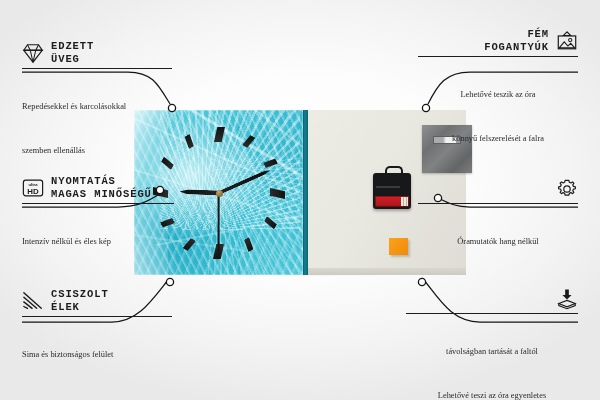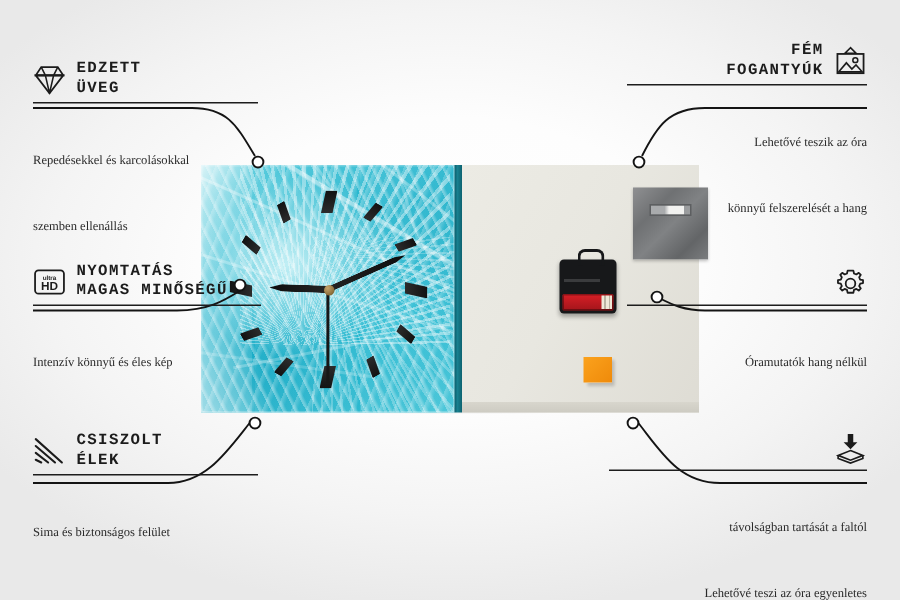--- a/index.html
+++ b/index.html
@@ -139,21 +139,21 @@
   .co-rule{height:1.4px;background:#1d1d1d;margin:3px 0 3px;}
   .co-sub{
     font-family:"Liberation Serif",serif;font-size:8.4px;line-height:10.4px;
     color:#2a2a2a;white-space:nowrap;margin-top:33px;
   }
   .left .co-head{justify-content:flex-start;}
   .left .co-title{text-align:left;}
   .left .co-sub{text-align:left;}
   .right .co-head{justify-content:flex-end;}
   .right .co-title{text-align:right;}
-  .right .co-sub{text-align:right;}
+  .right .co-sub{text-align:center;}
   .ico{width:22px;height:22px;flex:0 0 22px;display:block;}
   .lines{position:absolute;left:0;top:0;width:600px;height:400px;pointer-events:none;}
 </style>
 </head>
 <body>
 
 <div id="root">
 
   <div class="prod-shadow"></div>
 
@@ -278,21 +278,21 @@
         <rect x="1.5" y="3.5" width="21" height="17" rx="2.5" fill="none" stroke="#1b1b1b" stroke-width="1.3"></rect>
         <text x="12" y="10.3" text-anchor="middle" font-family="Liberation Sans, sans-serif" font-size="4.6" font-weight="700" fill="#1b1b1b">ultra</text>
         <text x="12" y="18" text-anchor="middle" font-family="Liberation Sans, sans-serif" font-size="8.6" font-weight="700" fill="#1b1b1b">HD</text>
       </svg>
       <div>
         <div class="co-title">NYOMTATÁS</div>
         <div class="co-title">MAGAS MINŐSÉGŰ</div>
       </div>
     </div>
     <div class="co-rule"></div>
-    <div class="co-sub">Intenzív könnyű és éles kép</div>
+    <div class="co-sub">Intenzív nélkül és éles kép</div>
   </div>
 
   <div class="callout left" style="left:22px;top:288px;width:150px;">
     <div class="co-head">
       <svg class="ico" viewBox="0 0 24 24">
         <g stroke="#1b1b1b" stroke-width="1.5" stroke-linecap="round">
           <line x1="2" y1="3" x2="21" y2="20"></line>
           <line x1="2" y1="8" x2="16" y2="20"></line>
           <line x1="2" y1="13" x2="11" y2="20"></line>
           <line x1="2" y1="18" x2="6" y2="20"></line>
@@ -315,21 +315,21 @@
       </div>
       <svg class="ico" viewBox="0 0 24 24">
         <path d="M12,2 L8,6 H16 Z" fill="none" stroke="#1b1b1b" stroke-width="1.2"></path>
         <rect x="2.5" y="6.5" width="19" height="14" fill="none" stroke="#1b1b1b" stroke-width="1.3"></rect>
         <circle cx="15.5" cy="11" r="1.8" fill="none" stroke="#1b1b1b" stroke-width="1.1"></circle>
         <path d="M3.5,19.5 L9,13 L13,17.5 L16,14.5 L20.5,19.5 Z" fill="none" stroke="#1b1b1b" stroke-width="1.2"></path>
       </svg>
     </div>
     <div class="co-rule"></div>
     <div class="co-sub">Lehetővé teszik az óra</div>
-    <div class="co-sub">könnyű felszerelését a hang</div>
+    <div class="co-sub">könnyű felszerelését a falra</div>
   </div>
 
   <div class="callout right" style="right:22px;top:178px;width:160px;">
     <div class="co-head">
       <div>
       </div>
       <svg class="ico" viewBox="0 0 24 24">
         <path d="M12,2.6 l2.1,0 0.45,2.1 1.7,0.72 1.75,-1.2 1.5,1.5 -1.2,1.75 0.72,1.7 2.1,0.45 0,2.1 -2.1,0.45 -0.72,1.7 1.2,1.75 -1.5,1.5 -1.75,-1.2 -1.7,0.72 -0.45,2.1 -2.1,0 -2.1,0 -0.45,-2.1 -1.7,-0.72 -1.75,1.2 -1.5,-1.5 1.2,-1.75 -0.72,-1.7 -2.1,-0.45 0,-2.1 2.1,-0.45 0.72,-1.7 -1.2,-1.75 1.5,-1.5 1.75,1.2 1.7,-0.72 0.45,-2.1 z" fill="none" stroke="#1b1b1b" stroke-width="1.3" stroke-linejoin="round"></path>
         <circle cx="12" cy="12" r="3.5" fill="none" stroke="#1b1b1b" stroke-width="1.3"></circle>
       </svg>

